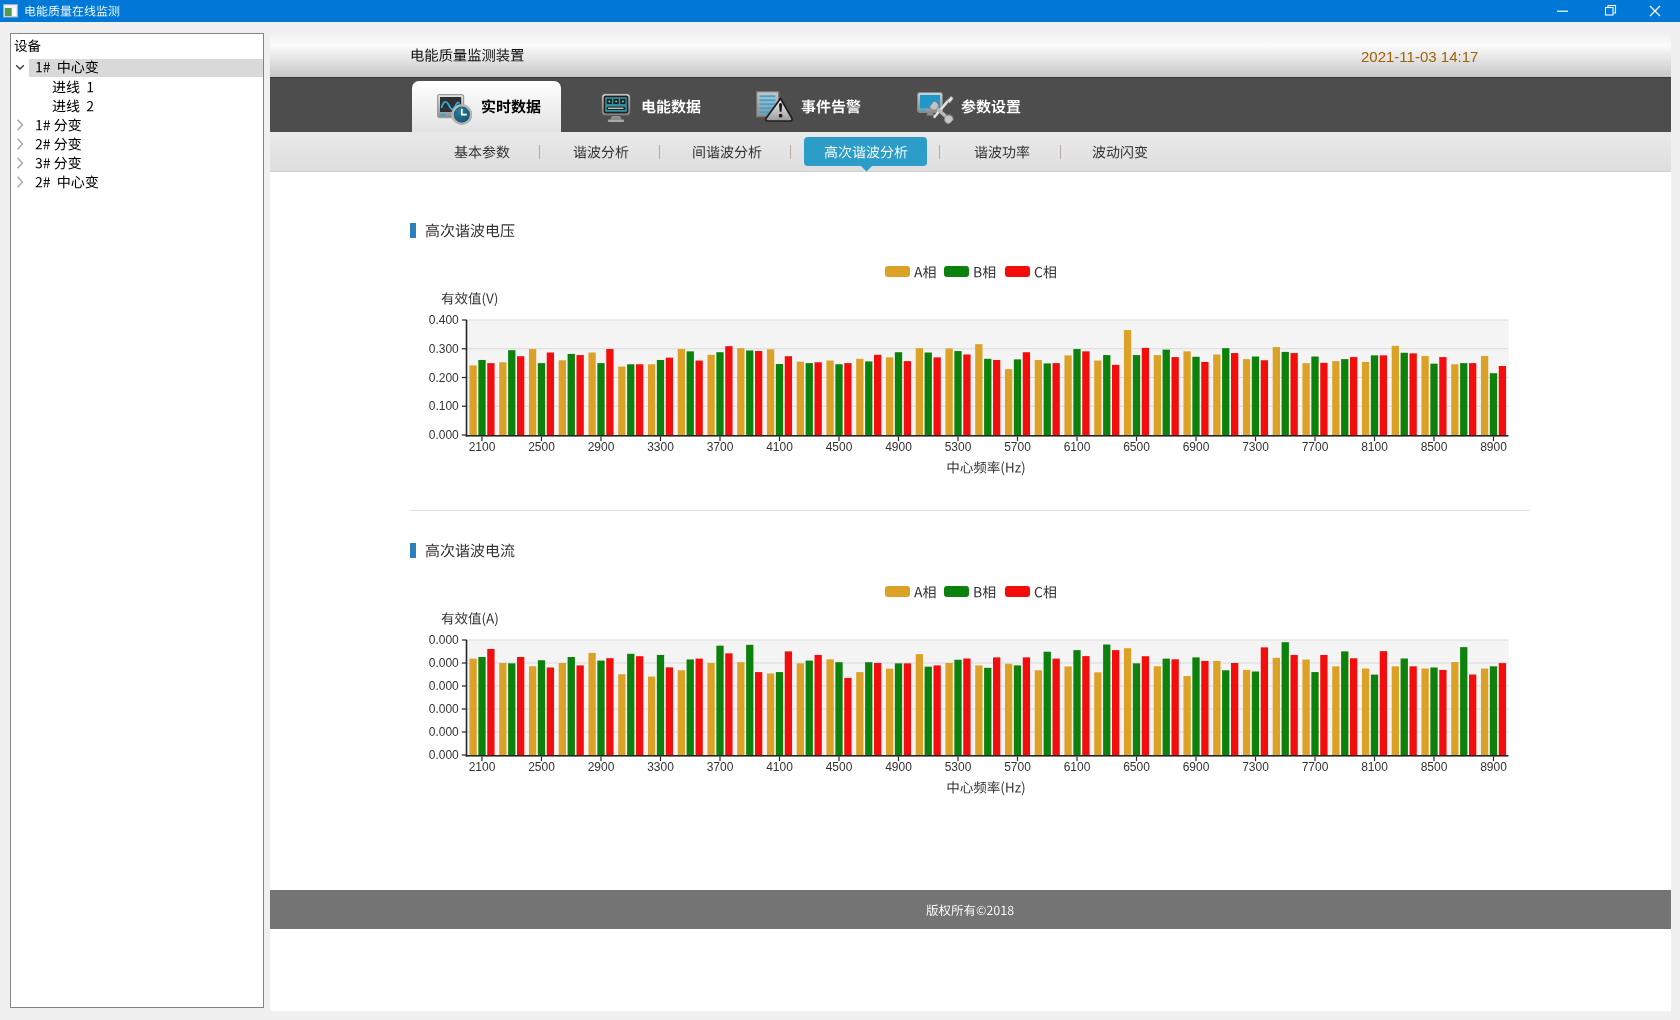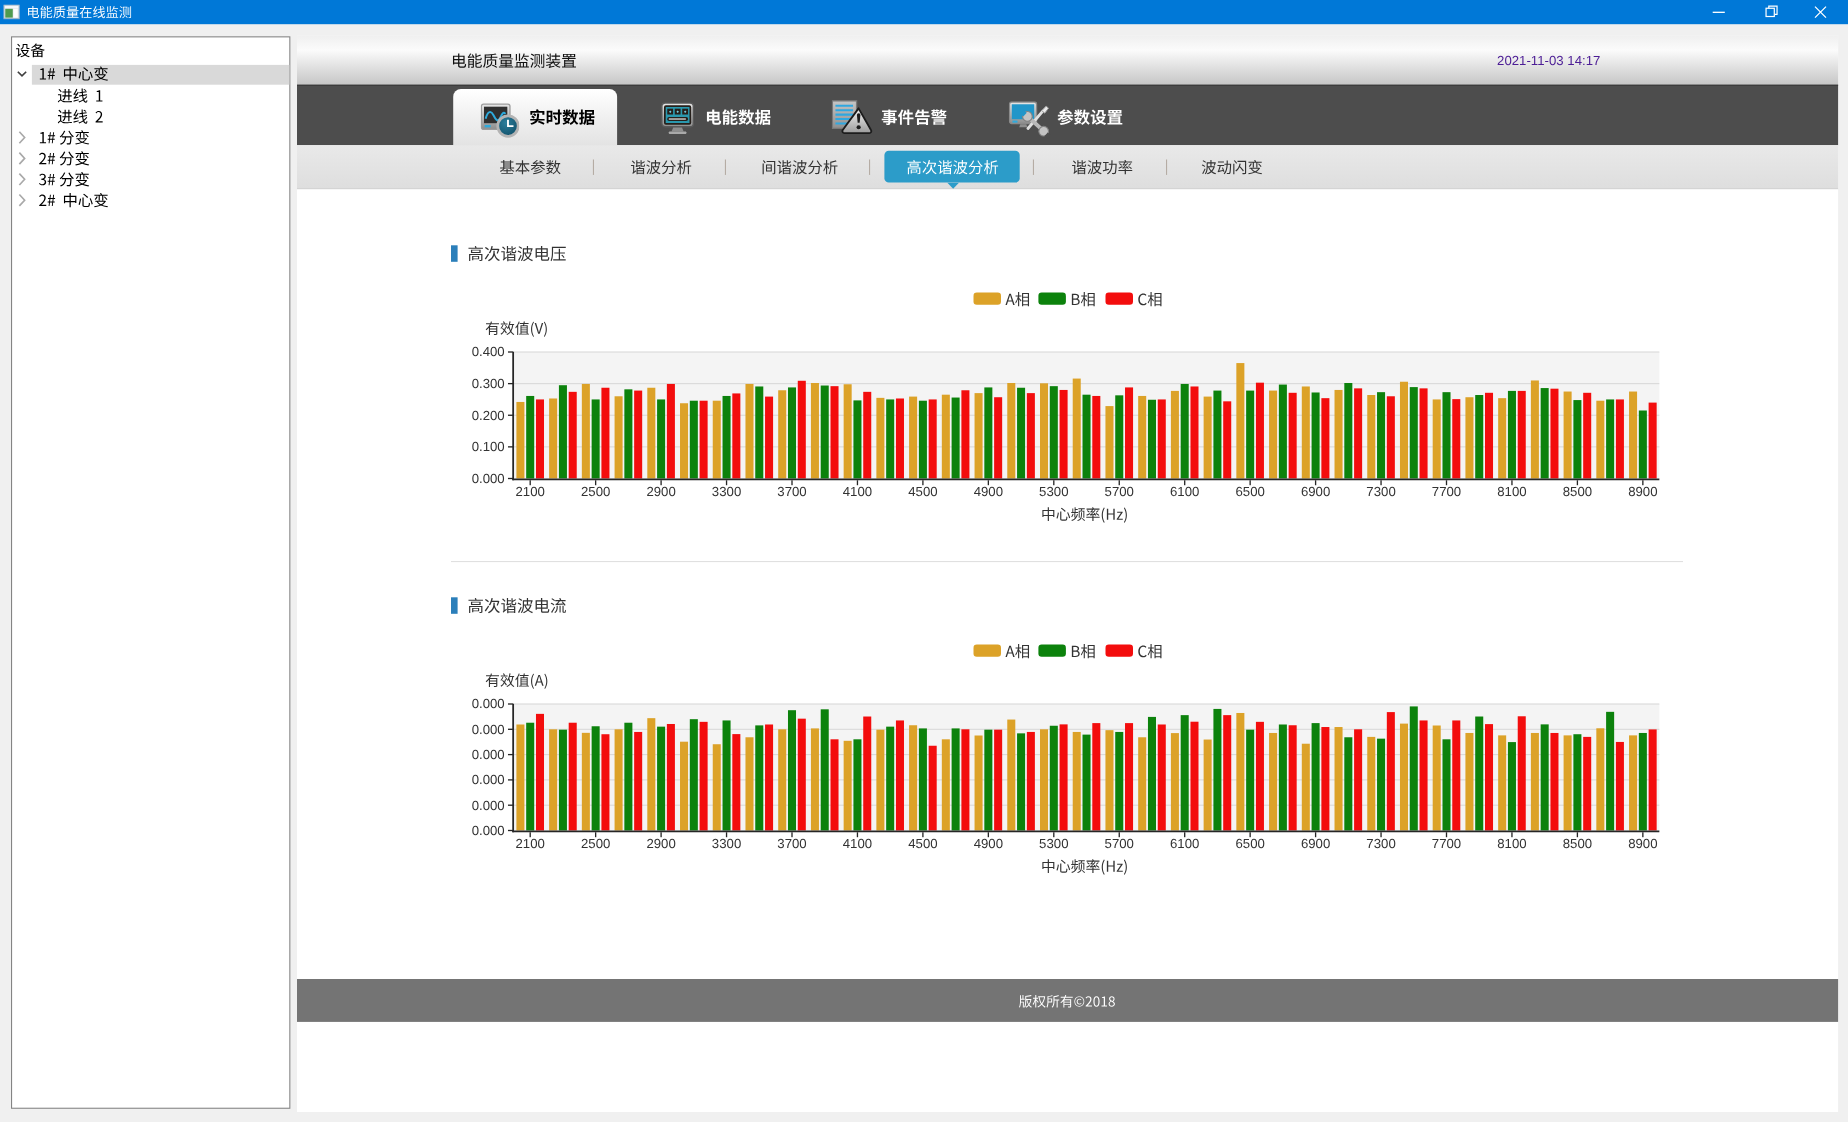--- a/index.html
+++ b/index.html
@@ -169,21 +169,21 @@
 <svg class="" style="position:absolute;overflow:visible;left:410.0px;top:48.0px;" width="114.4" height="16.6" fill="#111">
     <use href="#q1" transform="translate(0.00,12.58) scale(0.01430,-0.01430)"></use>
     <use href="#q2" transform="translate(14.30,12.58) scale(0.01430,-0.01430)"></use>
     <use href="#q3" transform="translate(28.60,12.58) scale(0.01430,-0.01430)"></use>
     <use href="#q4" transform="translate(42.90,12.58) scale(0.01430,-0.01430)"></use>
     <use href="#q7" transform="translate(57.20,12.58) scale(0.01430,-0.01430)"></use>
     <use href="#q8" transform="translate(71.50,12.58) scale(0.01430,-0.01430)"></use>
     <use href="#q20" transform="translate(85.80,12.58) scale(0.01430,-0.01430)"></use>
     <use href="#q21" transform="translate(100.10,12.58) scale(0.01430,-0.01430)"></use>
   </svg>
-<div class="abs" style="left:1361px;top:47.5px;width:120px;font-size:12px;color:#4c1d95">2021-11-03 14:17</div>
+<div class="abs" style="left:1361px;top:47.5px;width:120px;font-size:15px;color:#a16207">2021-11-03 14:17</div>
 <div class="abs" style="left:270px;top:77px;width:1401px;height:55px;background:#4d4d4d;border-top:1px solid #383838"></div>
 <div class="abs" style="left:412px;top:81px;width:149px;height:51px;background:linear-gradient(180deg,#ffffff 0%,#efefef 55%,#e3e3e3 100%);border-radius:7px 7px 0 0"></div>
 <svg class="abs" style="left:437px;top:91px" width="35" height="35">
 <defs>
       <linearGradient id="mg" x1="0" y1="0" x2="0" y2="1">
         <stop offset="0" stop-color="#e8e8e8"></stop>
         <stop offset="1" stop-color="#8d8d8d"></stop>
       </linearGradient>
 <radialGradient id="ck" cx="0.4" cy="0.35" r="0.8">
         <stop offset="0" stop-color="#2a7d9b"></stop>

